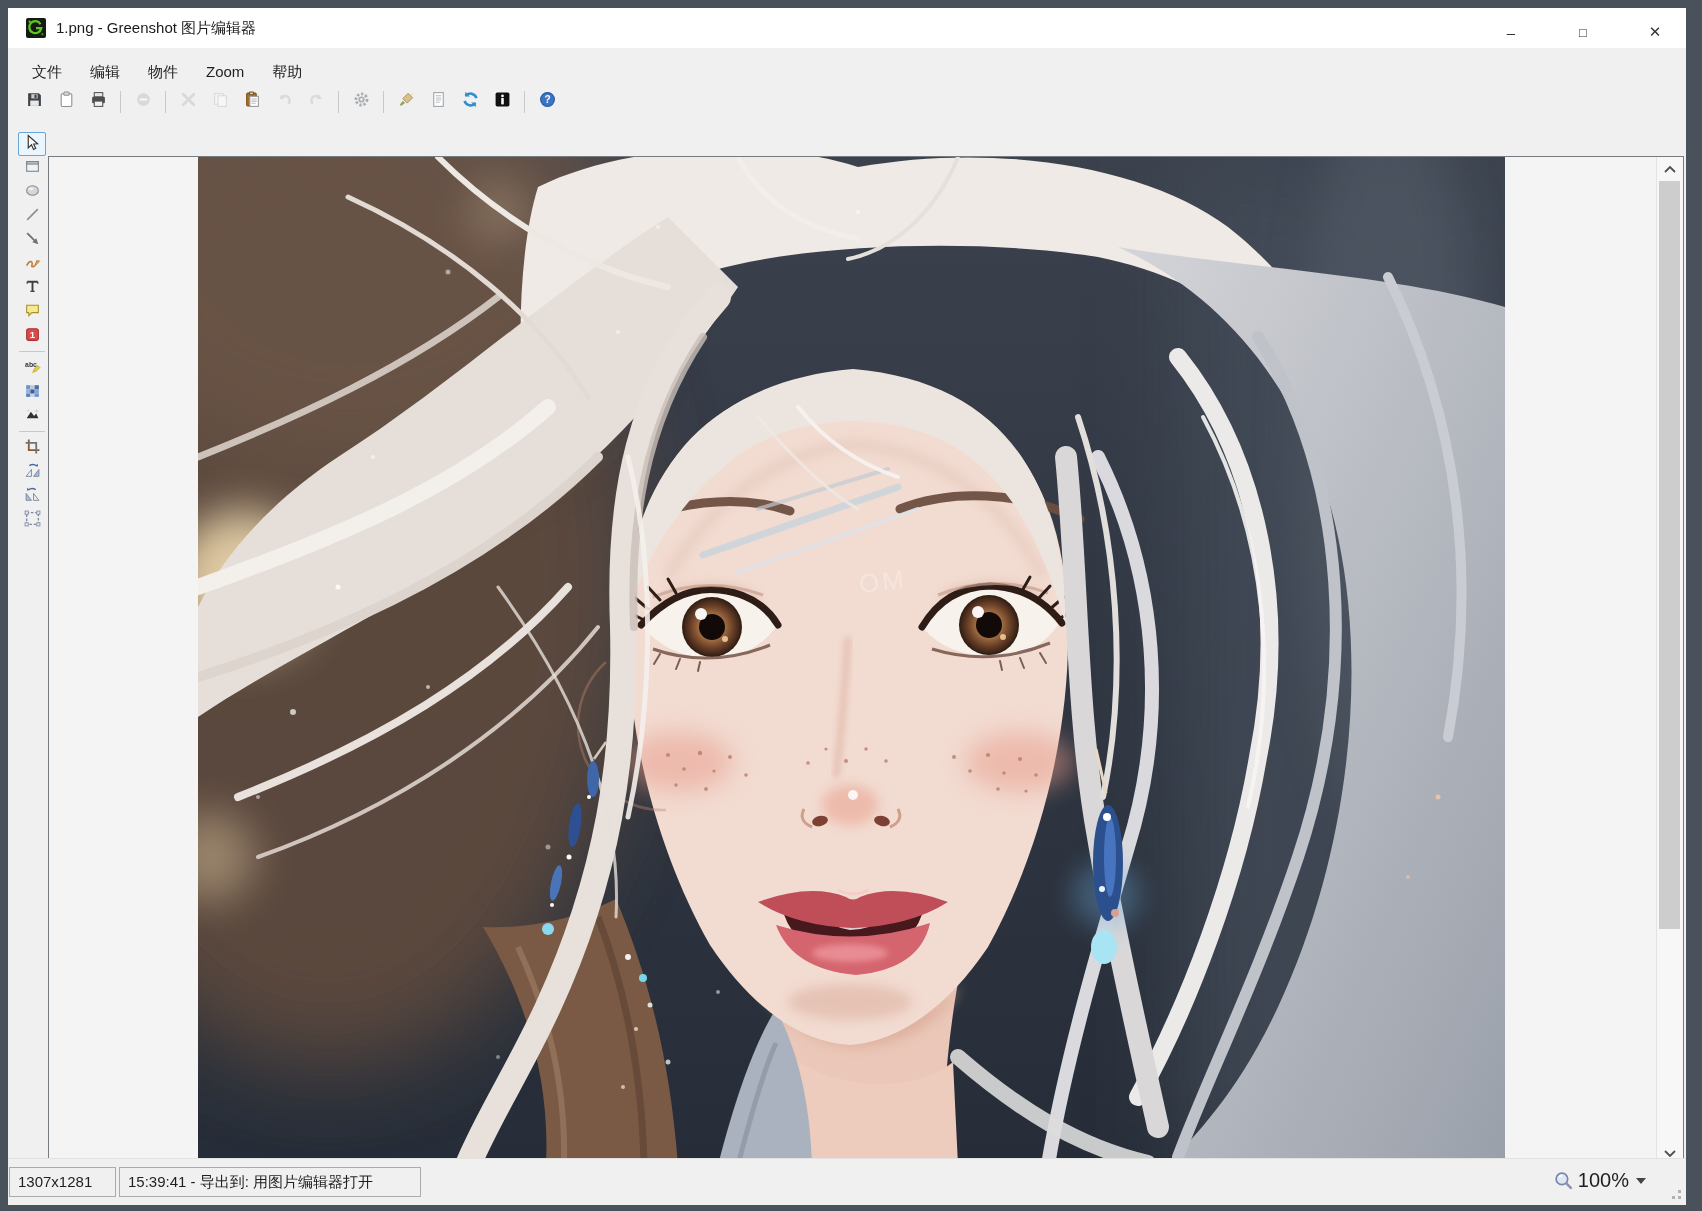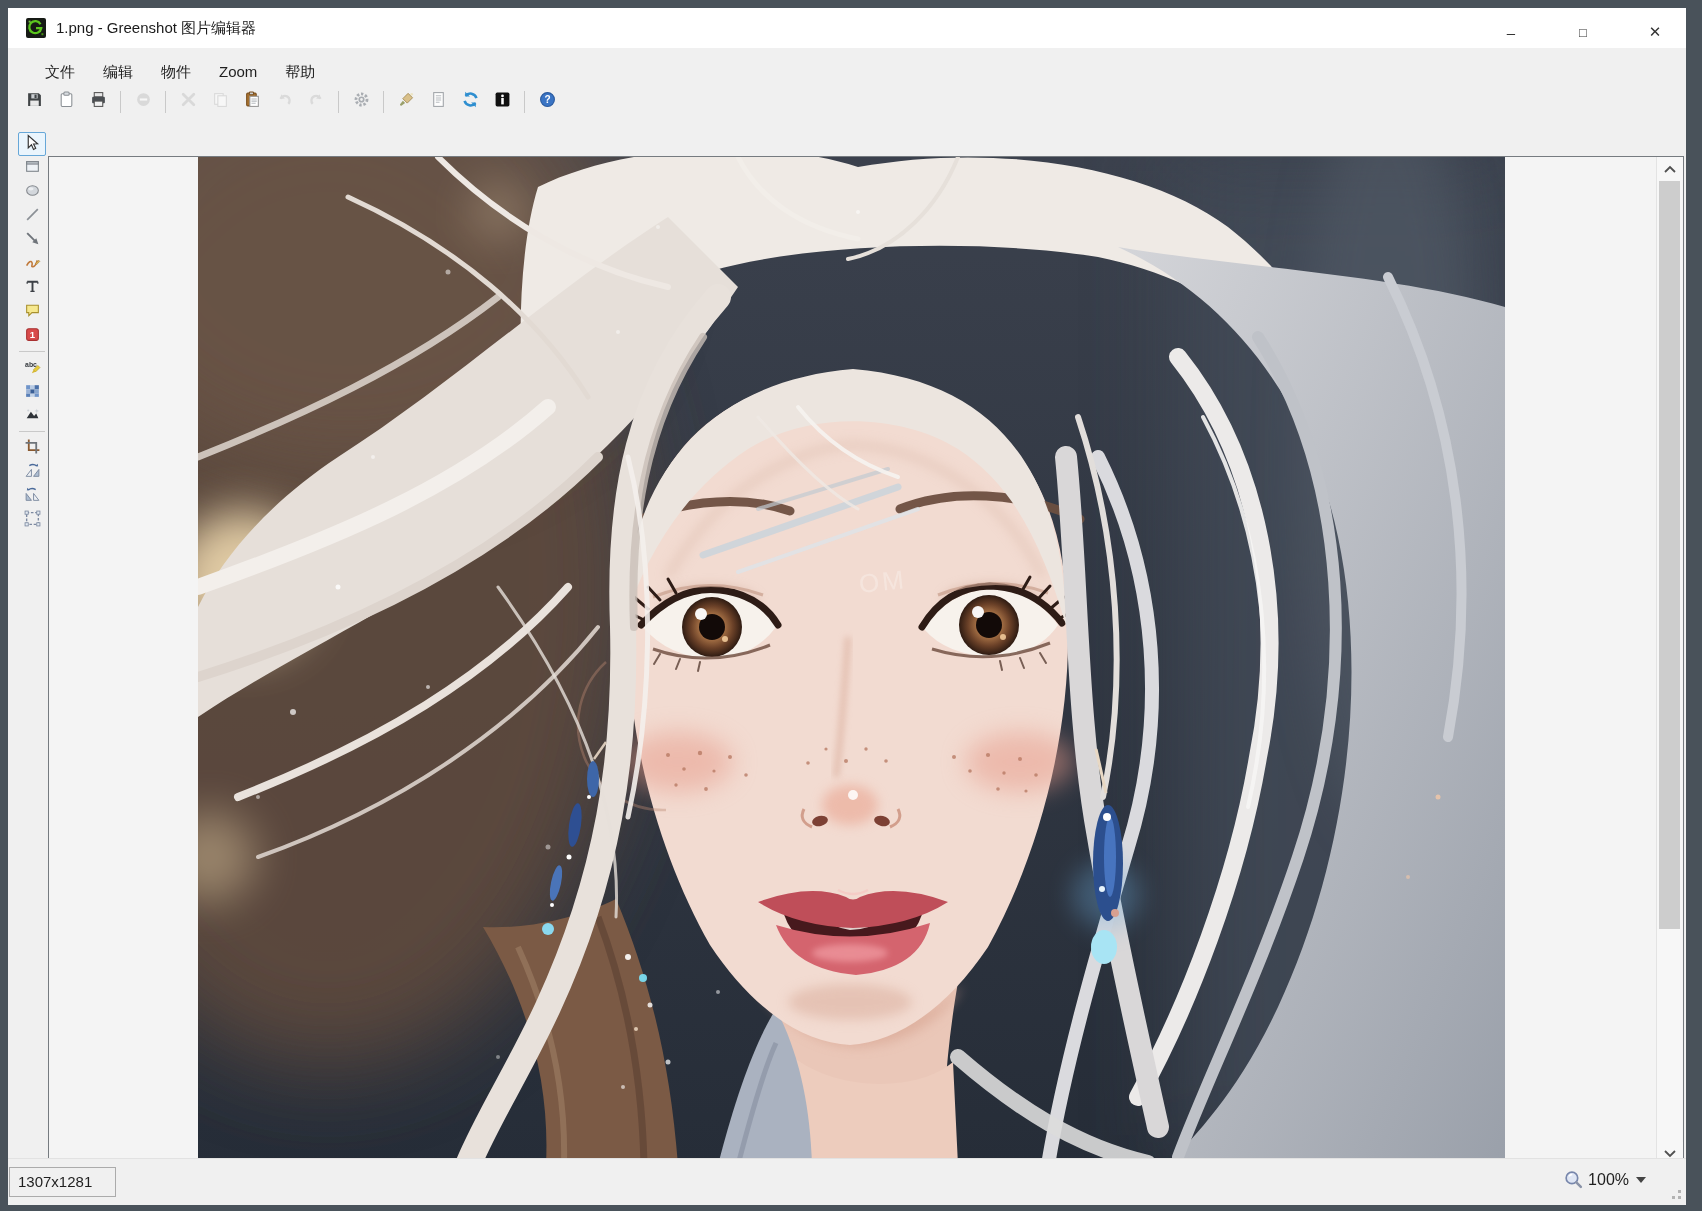--- a/index.html
+++ b/index.html
@@ -11,21 +11,21 @@
   
   .titlebar { position:absolute; left:0; top:0; width:100%; height:40px; background:#ffffff; display:flex; align-items:center; }
   .app-icon { width:20px; height:20px; margin-left:18px; flex:0 0 auto; }
   .title-text { margin-left:10px; font-size:15px; color:#1b1b1b; white-space:nowrap; }
   .winbtn { position:absolute; top:0; width:46px; height:48px; display:flex; align-items:center; justify-content:center; font-size:15px; color:#333; cursor:default; }
   .winbtn.min { right:152px; }
   .winbtn.max { right:80px; font-size:13px; }
   .winbtn.close { right:8px; font-size:15px; }
 
   
-  .menubar { position:absolute; left:0; top:48px; width:100%; height:31px; background:#f0f0f0; display:flex; align-items:center; padding-left:23px; }
+  .menubar { position:absolute; left:0; top:48px; width:100%; height:31px; background:#f0f0f0; display:flex; align-items:center; padding-left:10px; }
   .menu-item { padding:0 14px; font-size:15px; color:#1f1f1f; line-height:31px; }
 
   
   .toolbar { position:absolute; left:0; top:79px; width:100%; height:29px; background:#f0f0f0; display:flex; align-items:center; padding-left:10px; }
   .tb-btn { width:24px; height:24px; margin:0 4px; display:flex; align-items:center; justify-content:center; }
   .tb-btn svg { width:17px; height:17px; }
   .tb-btn.disabled { filter:grayscale(1) opacity(.45); }
   .tb-sep { width:1px; height:22px; background:#c9c9c9; margin:0 6px; }
 
   
@@ -48,21 +48,21 @@
   .vs-btn svg { width:12px; height:8px; }
   .vs-thumb { position:absolute; left:2px; top:24px; width:21px; height:748px; background:#cdcdcd; }
 
   
   .statusbar { position:absolute; left:0; top:1150px; width:100%; height:47px; background:#f0f0f0; border-top:1px solid #e2e2e2; }
   .sb-box { position:absolute; top:8px; height:30px; border:1px solid #ababab; background:#f0f0f0; font-size:15px; color:#1f1f1f; line-height:28px; padding:0 8px; white-space:nowrap; }
   .sb-dim { left:1px; width:107px; }
   .sb-msg { left:111px; width:302px; }
   .sb-zoom { position:absolute; right:40px; top:10px; display:flex; align-items:center; gap:4px; }
   .sb-zoom svg.mag { width:21px; height:21px; }
-  .sb-zoom .zlabel { font-size:16px; color:#1f1f1f;text-align:right; }
+  .sb-zoom .zlabel { font-size:20px; color:#1f1f1f;text-align:right; }
   .zoom-caret { width:0; height:0; border-left:5px solid transparent; border-right:5px solid transparent; border-top:6px solid #444; margin-left:3px; }
   .grip { position:absolute; right:5px; bottom:6px; width:14px; height:14px; }
   .grip i { position:absolute; width:3px; height:3px; background:#b3b3b3; }
 </style>
 </head>
 <body>
 
 <div class="window">
 
   <div class="titlebar">
@@ -574,20 +574,21 @@
             <svg viewBox="0 0 12 8">
               <path d="M1 1l5 5 5-5" fill="none" stroke="#505050" stroke-width="1.8"></path>
             </svg>
           </div>
       </div>
     </div>
   </div>
 
   <div class="statusbar">
     <div class="sb-box sb-dim">1307x1281</div>
+    <div class="sb-box sb-msg">15:39:41 - 导出到: 用图片编辑器打开</div>
     <div class="sb-zoom">
       <svg class="mag" viewBox="0 0 20 20">
         <circle cx="8.5" cy="8.5" r="5.5" fill="#dfe6f4" stroke="#7786ab" stroke-width="1.6"></circle>
         <path d="M12.7 12.7l4.3 4.3" stroke="#8a93a8" stroke-width="2.4" stroke-linecap="round"></path>
         <path d="M5.8 7a3.4 3.4 0 0 1 3-1.8" stroke="#fff" stroke-width="1.4" fill="none"></path>
       </svg>
       <span class="zlabel">100%</span>
       <span class="zoom-caret"></span>
     </div>
     <div class="grip">

